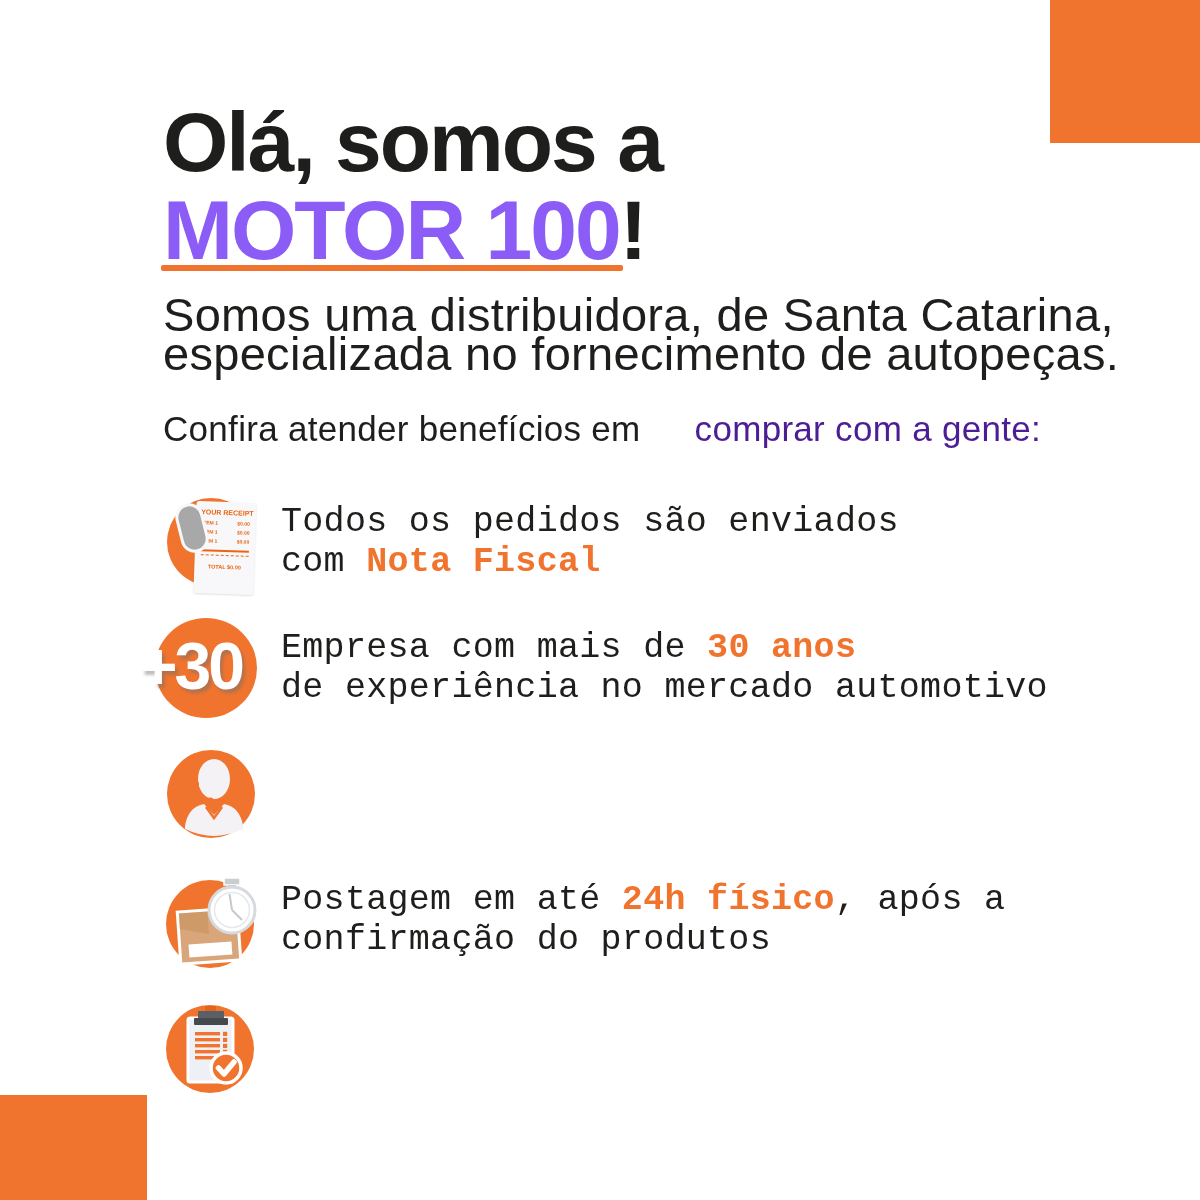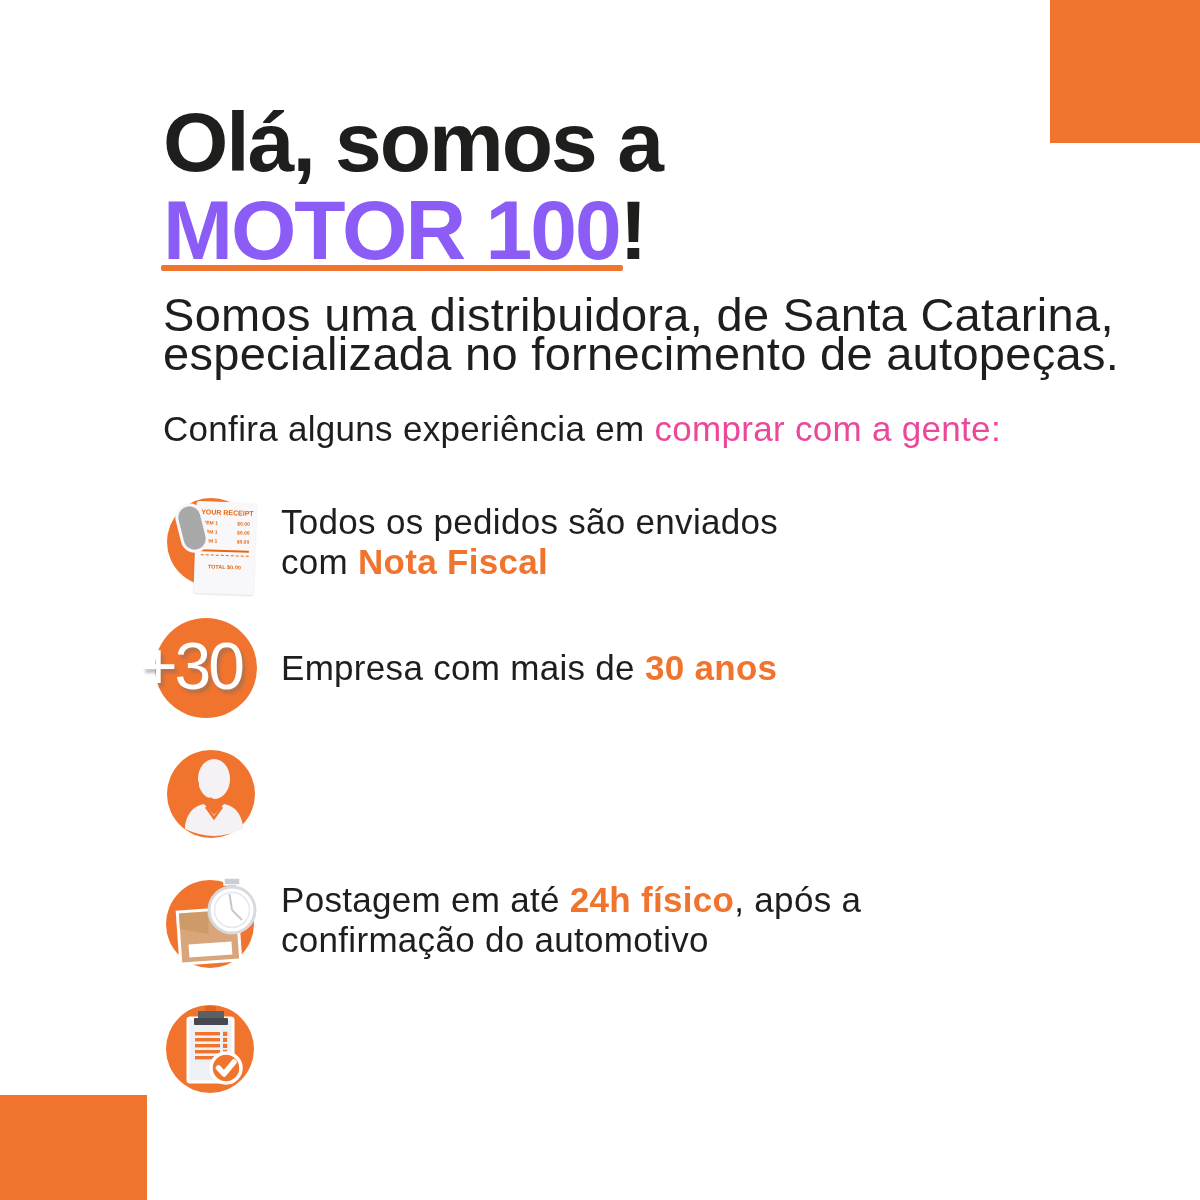--- a/index.html
+++ b/index.html
@@ -28,26 +28,26 @@
   }
 
   .intro{
     position:absolute;top:279px;left:0;
     font-size:47px;line-height:39px;letter-spacing:.3px;color:#1e1e1c;
   }
   .lead{
     position:absolute;top:393px;left:0;
     font-size:35px;line-height:39px;letter-spacing:.3px;color:#1e1e1c;white-space:nowrap;
   }
-  .lead .accent{color:#ec4899;}
+  .lead .accent{color:#4c1d95;margin-left:44px;}
 
   .benefits{position:absolute;top:478px;left:0;width:980px;}
   .benefit{display:flex;align-items:center;min-height:96px;margin-bottom:30px;}
   .icon-box{position:relative;width:96px;height:96px;flex:0 0 96px;margin-right:22px;}
-  .btext{font-size:35px;line-height:40px;letter-spacing:.3px;color:#1e1e1c;}
+  .btext{font-size:35px;line-height:40px;letter-spacing:.3px;color:#1e1e1c;font-family:Liberation Mono, monospace;}
   .hl{color:#F1742E;font-weight:700;text-align:center;}
 
   .ic-circle{position:absolute;left:4px;top:4px;width:88px;height:88px;border-radius:50%;background:#F1742E;}
   .ic-circle.big{left:-8px;top:-2px;width:102px;height:100px;}
 
   
   .receipt-paper{
     position:absolute;left:32px;top:8px;width:60px;height:92px;
     background:#F8F8FB;transform:rotate(2deg);
     box-shadow:0 1px 2px rgba(0,0,0,.12);
@@ -60,21 +60,21 @@
   .r-total{font-size:5.5px;font-weight:700;color:#E9660F;text-align:center;margin-top:8px;}
   .receipt-tab{
     position:absolute;left:18px;top:12px;width:22px;height:44px;
     background:#A8A8A8;border-radius:11px;transform:rotate(-14deg);
     box-shadow:0 0 0 3px #F8F8FB;
   }
 
   
   .plus30{
     position:absolute;left:-24px;top:8px;
-    font-size:66px;font-weight:400;letter-spacing:-3px;color:#ffffff;
+    font-size:66px;font-weight:700;letter-spacing:-3px;color:#ffffff;
     text-shadow:3px 4px 3px rgba(110,110,110,.45);
     white-space:nowrap;
   }
 
   svg{position:absolute;left:0;top:0;}
 </style>
 </head>
 <body>
 
 <div class="corner tr"></div>
@@ -87,21 +87,21 @@
     <span class="brand">MOTOR 100</span><span class="bang">!</span>
   </div>
   <div class="title-underline"></div>
 
   <div class="intro">
     <span>Somos uma distribuidora, de Santa Catarina,</span><br>
     <span>especializada no fornecimento de autopeças.</span>
   </div>
 
   <div class="lead">
-    <span>Confira alguns experiência em </span><span class="accent">comprar com a gente:</span>
+    <span>Confira atender benefícios em </span><span class="accent">comprar com a gente:</span>
   </div>
 
   <div class="benefits">
 
     <div class="benefit">
       <div class="icon-box">
         <div class="ic-circle"></div>
         <div class="receipt-paper">
           <div class="r-head">YOUR RECEIPT</div>
           <div class="r-row">
@@ -128,20 +128,21 @@
       </div>
     </div>
 
     <div class="benefit">
       <div class="icon-box">
         <div class="ic-circle big"></div>
         <span class="plus30">+30</span>
       </div>
       <div class="btext">
         <span>Empresa com mais de </span><span class="hl">30 anos</span><br>
+        <span>de experiência no mercado automotivo</span>
       </div>
     </div>
 
     <div class="benefit">
       <div class="icon-box">
         <svg width="96" height="96" viewBox="0 0 96 96">
           <circle cx="48" cy="48" r="44" fill="#F1742E"></circle>
           <ellipse cx="51" cy="33" rx="16" ry="20" fill="#F4F2F4"></ellipse>
           <path d="M22 80 Q25 61 41 58 L51 69 L61 58 Q77 61 80 80 L80 83 Q64 90 51 90 Q37 90 22 83 Z" fill="#F4F2F4"></path>
           <path d="M43 61 L51 72 L59 61" stroke="#F1742E" stroke-width="2.5" fill="none"></path>
@@ -168,21 +169,21 @@
             <rect x="65" y="15" width="8" height="7" fill="#C9CED3"></rect>
             <circle cx="69" cy="40" r="23" fill="#ffffff" stroke="#D6DADE" stroke-width="3"></circle>
             <circle cx="69" cy="40" r="17.5" fill="none" stroke="#E6E9EC" stroke-width="1.5"></circle>
             <line x1="69" y1="40" x2="66.5" y2="24" stroke="#C4C9CE" stroke-width="2"></line>
             <line x1="69" y1="40" x2="79" y2="50" stroke="#C4C9CE" stroke-width="2"></line>
           </g>
         </svg>
       </div>
       <div class="btext">
         <span>Postagem em até </span><span class="hl">24h físico</span><span>, após a</span><br>
-        <span>confirmação do automotivo</span>
+        <span>confirmação do produtos</span>
       </div>
     </div>
 
     <div class="benefit">
       <div class="icon-box">
         <svg width="96" height="100" viewBox="0 0 96 100" style="top:-2px">
           <circle cx="47" cy="53" r="44" fill="#F1742E"></circle>
           <rect x="42" y="10" width="11" height="8" fill="#E2641E"></rect>
           <rect x="25" y="22" width="45" height="64" rx="2" fill="#EDF1F6" stroke="#ffffff" stroke-width="3"></rect>
           <rect x="35" y="15" width="26" height="9" rx="1" fill="#5A6065"></rect>

